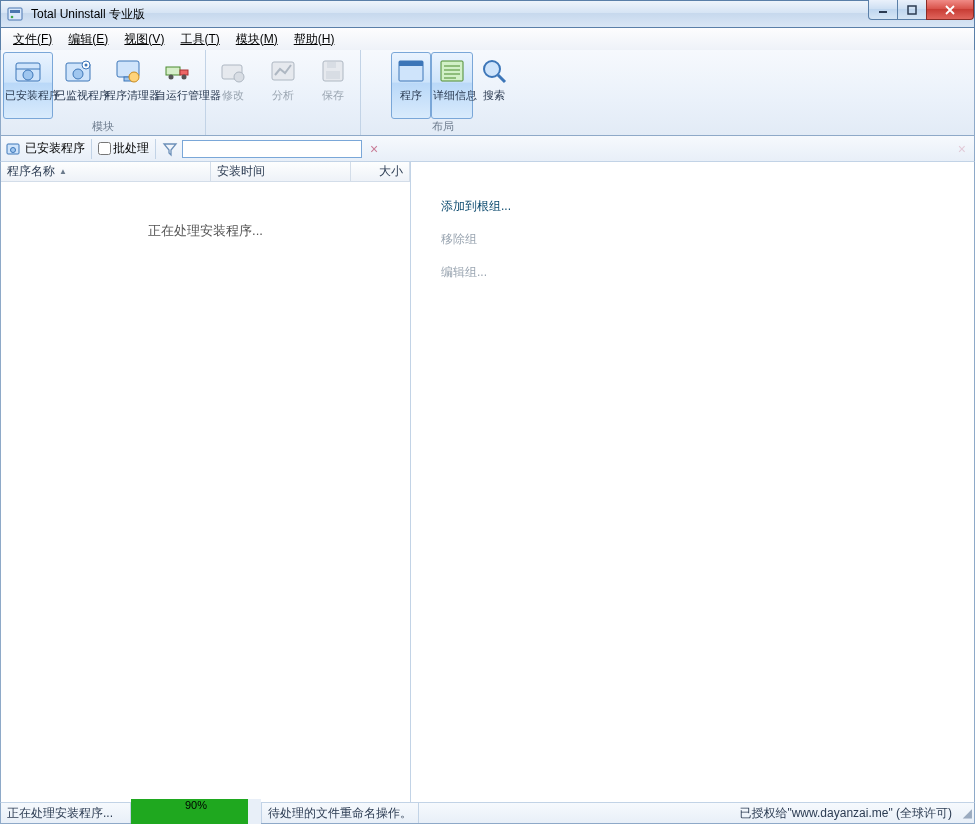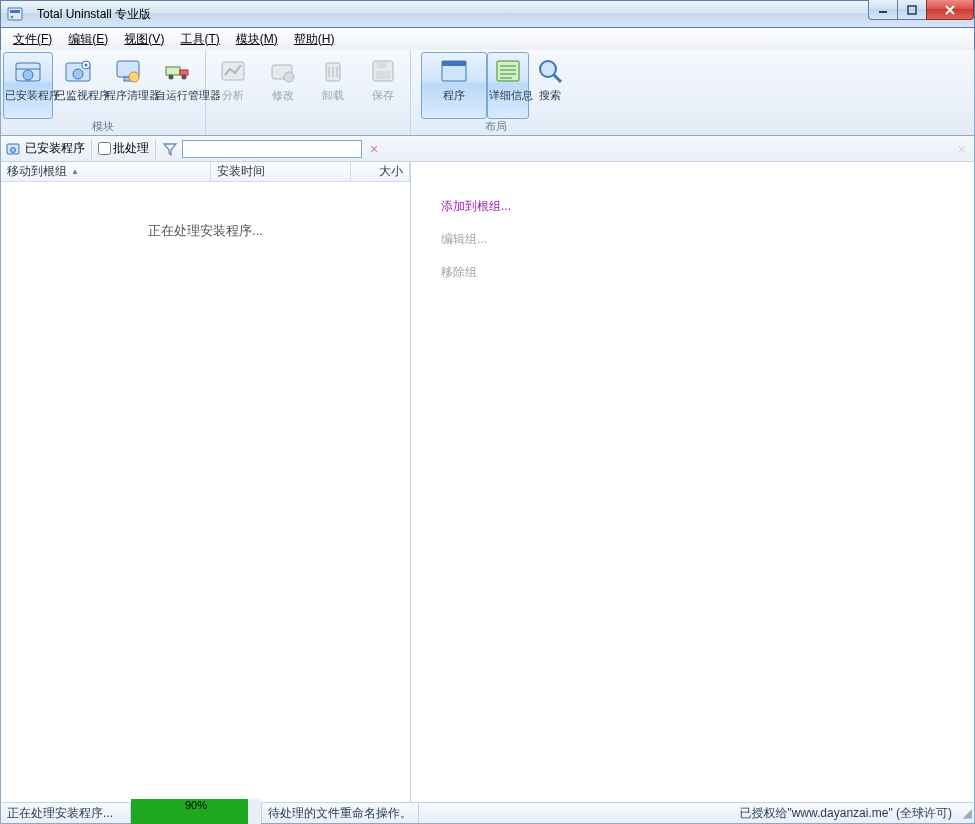--- a/index.html
+++ b/index.html
@@ -6,21 +6,21 @@
   html, body { width: 975px; height: 824px; overflow: hidden; background: #fff; }
 
   
   .titlebar {
     height: 28px;
     background: linear-gradient(#eef4fb, #d6e4f4 45%, #c6d8ed 46%, #d9e6f5);
     border: 1px solid #5a7fa8;
     display: flex; align-items: center; justify-content: space-between;
     padding-left: 6px;
   }
-  .titlebar .left { display: flex; align-items: center; gap: 14px; }
+  .titlebar .left { display: flex; align-items: center; gap: 8px; }
   .titlebar .title { font-size: 12px; color: #000; }
   .titlebar .app-icon { width: 16px; height: 16px; }
   .winbtns { display: flex; height: 20px; margin-top:-8px;}
   .winbtn {
     width: 30px; height: 20px; display:flex; align-items:center; justify-content:center;
     border:1px solid #5a7fa8; border-top:none; margin-left:-1px;
     background: linear-gradient(#eaf1fb,#cfe0f3 45%,#bdd5ee 46%,#d6e5f5);
     font-size: 10px; color:#2b3b52;
   }
   .winbtn.close { width: 48px; background: linear-gradient(#f08b86,#d9544c 45%,#c63a32 46%,#e0655c); color:#fff; border-color:#8a2c26; border-bottom-right-radius:4px;}
@@ -84,21 +84,21 @@
   .leftpane { width: 410px; display:flex; flex-direction:column; border-right:1px solid #c2d3e6;}
   .colhdr {
     height:20px; background: linear-gradient(#fdfefe,#eef2f8);
     border-bottom:1px solid #d3dde9; display:flex; font-size:12px; color:#2b3b52;
   }
   .colhdr .col { padding:2px 6px; border-right:1px solid #d3dde9; display:flex; align-items:center; gap:4px;}
   .colhdr .col .sort { font-size:8px; color:#6b7a8c;}
   .leftpane .body { flex:1; background:#fff; display:flex; align-items:flex-start; justify-content:center; padding-top:40px;}
   .leftpane .loading { font-size:13px; color:#555;}
   .rightpane { flex:1; background:#fff; padding: 28px 0 0 30px; }
-  .ctxitem { font-size:12px; color:#a21caf; padding:8px 0; cursor:default;}
+  .ctxitem { font-size:12px; color:#0c4a6e; padding:8px 0; cursor:default;}
   .ctxitem.disabled { color:#9aa5b1; }
 
   
   .statusbar {
     height:22px; border:1px solid #8ea9c8; border-top:1px solid #c2d3e6;
     background: linear-gradient(#f6f9fd,#e8eff8);
     display:flex; align-items:center; font-size:12px; color:#2b3b52;
   }
   .statusbar .cell { padding:0 6px; height:100%; display:flex; align-items:center; border-right:1px solid #c2d3e6;}
   .statusbar .progress { width:130px; height:29px; background:#e8eff8; position:relative; border:0; }
@@ -200,62 +200,53 @@
       </div>
     </div>
     <div class="ribbon-label">模块</div>
   </div>
 
   <div class="ribbon-group">
     <div class="ribbon-row">
       <div class="ribbon-btn disabled">
         <span class="ico">
             <svg width="32" height="32" viewBox="0 0 32 32">
+              <rect x="5" y="10" width="20" height="14" rx="2" fill="#e6e9ee" stroke="#aeb7c2"></rect>
+              <circle cx="22" cy="22" r="5" fill="#d8dde4" stroke="#aeb7c2"></circle>
+            </svg>
+          </span>
+        <span class="lbl">修改</span>
+      </div>
+      <div class="ribbon-btn disabled">
+        <span class="ico">
+            <svg width="32" height="32" viewBox="0 0 32 32">
               <rect x="5" y="7" width="22" height="18" rx="2" fill="#e6e9ee" stroke="#aeb7c2"></rect>
               <path d="M8 20 L13 14 L18 18 L24 10" stroke="#aeb7c2" fill="none" stroke-width="2"></path>
             </svg>
           </span>
         <span class="lbl">分析</span>
-      </div>
-      <div class="ribbon-btn disabled">
-        <span class="ico">
-            <svg width="32" height="32" viewBox="0 0 32 32">
-              <rect x="5" y="10" width="20" height="14" rx="2" fill="#e6e9ee" stroke="#aeb7c2"></rect>
-              <circle cx="22" cy="22" r="5" fill="#d8dde4" stroke="#aeb7c2"></circle>
-            </svg>
-          </span>
-        <span class="lbl">修改</span>
-      </div>
-      <div class="ribbon-btn disabled">
-        <span class="ico">
-            <svg width="32" height="32" viewBox="0 0 32 32">
-              <rect x="9" y="8" width="14" height="18" rx="2" fill="#e6e9ee" stroke="#aeb7c2"></rect>
-              <path d="M12 12 v10 M16 12 v10 M20 12 v10" stroke="#aeb7c2"></path>
-            </svg>
-          </span>
-        <span class="lbl">卸载</span>
       </div>
       <div class="ribbon-btn disabled">
         <span class="ico">
             <svg width="32" height="32" viewBox="0 0 32 32">
               <rect x="6" y="6" width="20" height="20" rx="2" fill="#e6e9ee" stroke="#aeb7c2"></rect>
               <rect x="10" y="7" width="9" height="6" fill="#d8dde4"></rect>
               <rect x="9" y="16" width="14" height="8" fill="#d8dde4"></rect>
             </svg>
           </span>
         <span class="lbl">保存</span>
       </div>
     </div>
   </div>
 
   <div style="flex:0 0 8px"></div>
 
   <div class="ribbon-group" style="border-right:none;">
     <div class="ribbon-row">
-      <div class="ribbon-btn selected" style="width:66px;">
+      <div class="ribbon-btn selected" style="width:40px;margin-left:20px;">
         <span class="ico">
             <svg width="32" height="32" viewBox="0 0 32 32">
               <rect x="4" y="6" width="24" height="20" rx="1" fill="#cfe4fb" stroke="#3d76b8"></rect>
               <rect x="4" y="6" width="24" height="5" fill="#3d76b8"></rect>
             </svg>
           </span>
         <span class="lbl">程序</span>
       </div>
       <div class="ribbon-btn selected" style="width:42px;">
         <span class="ico">
@@ -302,39 +293,39 @@
   <input type="text" value="" style="">
   <span class="closex">×</span>
   <span class="flex1"></span>
   <span class="closex right">×</span>
 </div>
 
 <div class="main">
   <div class="leftpane">
     <div class="colhdr">
       <div class="col" style="width:210px">
-        <span>移动到根组</span>
+        <span>程序名称</span>
           <span class="sort">▲</span>
       </div>
       <div class="col" style="width:140px">
         <span>安装时间</span>
       </div>
       <div class="col" style="flex:1; justify-content:flex-end;">
         <span>大小</span>
       </div>
     </div>
     <div class="body">
       <span class="loading">正在处理安装程序...</span>
     </div>
   </div>
 
   <div class="rightpane">
     <div class="ctxitem">添加到根组...</div>
+    <div class="ctxitem disabled">移除组</div>
     <div class="ctxitem disabled">编辑组...</div>
-    <div class="ctxitem disabled">移除组</div>
   </div>
 </div>
 
 <div class="statusbar">
   <div class="cell" style="width:130px">正在处理安装程序...</div>
   <div class="cell" style="padding:0;">
     <div class="progress">
       <div class="bar" style="width: 90%;"></div>
       <div class="pct">90%</div>
     </div>

